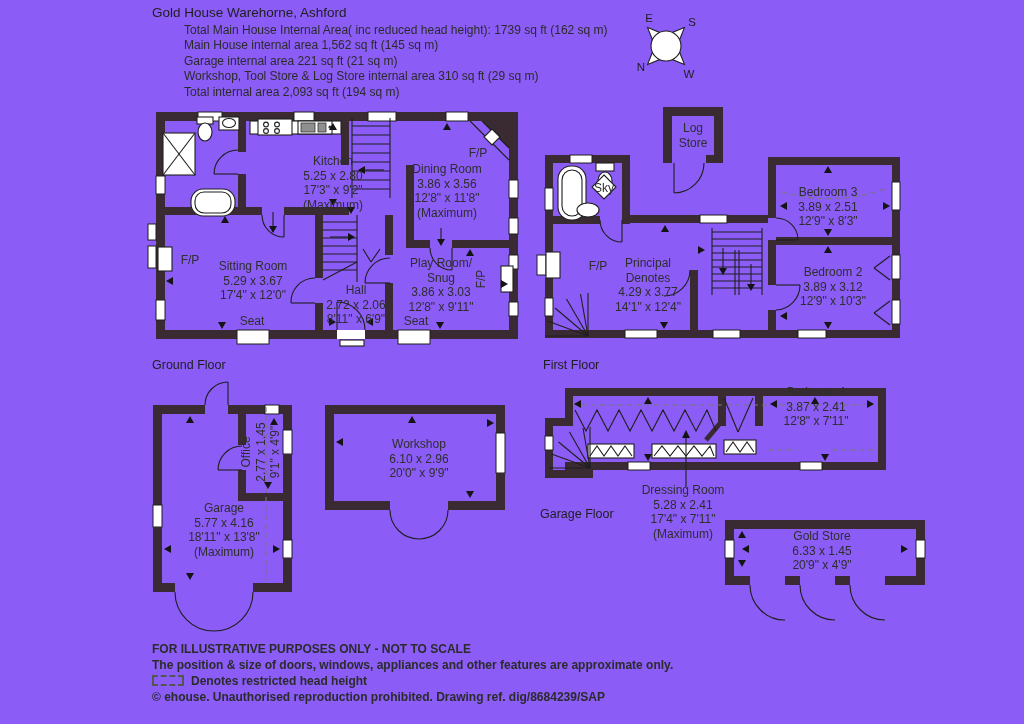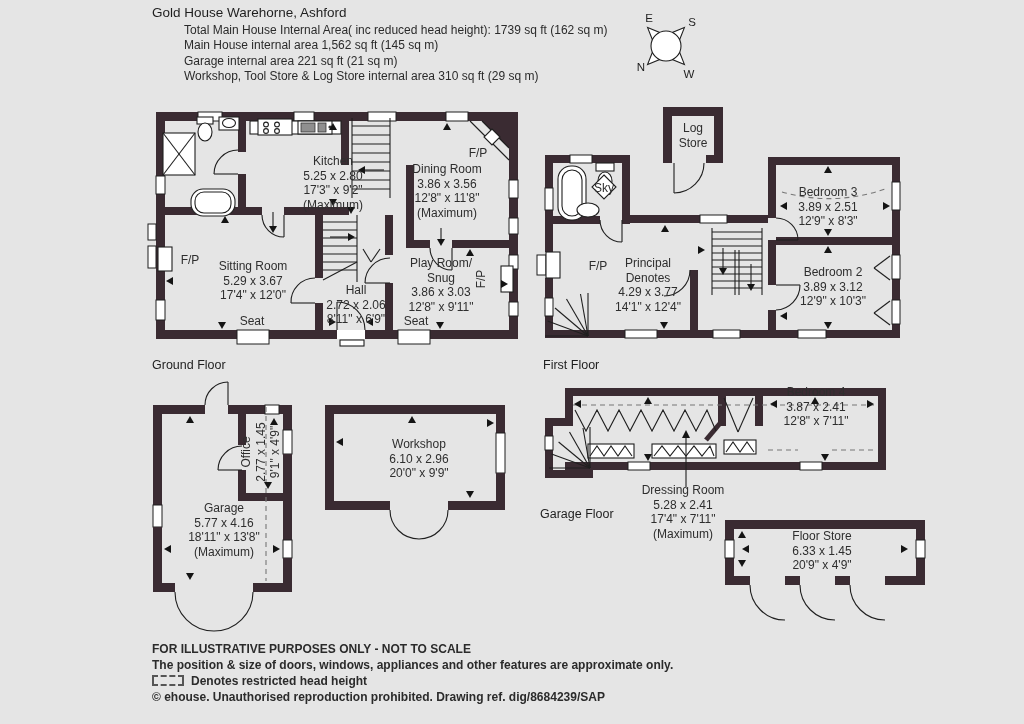--- a/index.html
+++ b/index.html
@@ -1,16 +1,16 @@
 <!DOCTYPE html>
 <html><head>
 <meta charset="utf-8">
 <style>
   html,body{margin:0;padding:0;background:#fff;}
-  .page{position:relative;width:1024px;height:724px;background:#e5e5e5;overflow:hidden;
+  .page{position:relative;width:1024px;height:724px;background:#8b5cf6;overflow:hidden;
         font-family:"Liberation Sans",sans-serif;color:#2e2e2e;}
   svg.plan{position:absolute;left:0;top:0;}
   .w{fill:#3a2b32;}
   .win{fill:#ffffff;stroke:#1f1f1f;stroke-width:1;}
   .gap{fill:#ffffff;}
   .ln{fill:none;stroke:#1f1f1f;stroke-width:1.1;}
   .ln2{fill:#ffffff;stroke:#1f1f1f;stroke-width:1.1;}
   .gray{fill:#8f8f8f;stroke:#333;stroke-width:0.8;}
   .dash{fill:none;stroke:#777;stroke-width:1.1;stroke-dasharray:5 4;}
   .ar{fill:#141414;}
@@ -428,20 +428,21 @@
     <polygon class="ar" points="412,416 408,423 416,423"></polygon>
   </g>
 </svg>
 
 <div class="header">
   <div class="title">Gold House Warehorne, Ashford</div>
   <div class="hline">Total Main House Internal Area( inc reduced head height): 1739 sq ft (162 sq m)</div>
   <div class="hline">Main House internal area 1,562 sq ft (145 sq m)</div>
   <div class="hline">Garage internal area 221 sq ft (21 sq m)</div>
   <div class="hline">Workshop, Tool Store &amp; Log Store internal area 310 sq ft (29 sq m)</div>
+  <div class="hline">Total internal area 2,093 sq ft (194 sq m)</div>
 </div>
 
 <span class="compass-letter" style="left:649px;top:18px">E</span>
 <span class="compass-letter" style="left:692px;top:22px">S</span>
 <span class="compass-letter" style="left:641px;top:67px">N</span>
 <span class="compass-letter" style="left:689px;top:74px">W</span>
 
 <div class="floor-label" style="left:152px;top:358px">Ground Floor</div>
 <div class="floor-label" style="left:543px;top:358px">First Floor</div>
 <div class="floor-label" style="left:540px;top:507px">Garage Floor</div>
@@ -508,21 +509,21 @@
   <div>3.87 x 2.41</div>
   <div>12'8" x 7'11"</div>
 </div>
 <div class="rlabel" style="left:683px;top:512px">
   <div>Dressing Room</div>
   <div>5.28 x 2.41</div>
   <div>17'4" x 7'11"</div>
   <div>(Maximum)</div>
 </div>
 <div class="rlabel" style="left:822px;top:551px">
-  <div>Floor Store</div>
+  <div>Gold Store</div>
   <div>6.33 x 1.45</div>
   <div>20'9" x 4'9"</div>
 </div>
 
 <div class="rlabel rot" style="left:261px;top:452px">
   <div>Office</div>
   <div>2.77 x 1.45</div>
   <div>9'1" x 4'9"</div>
 </div>
 <div class="rlabel" style="left:224px;top:530px">

